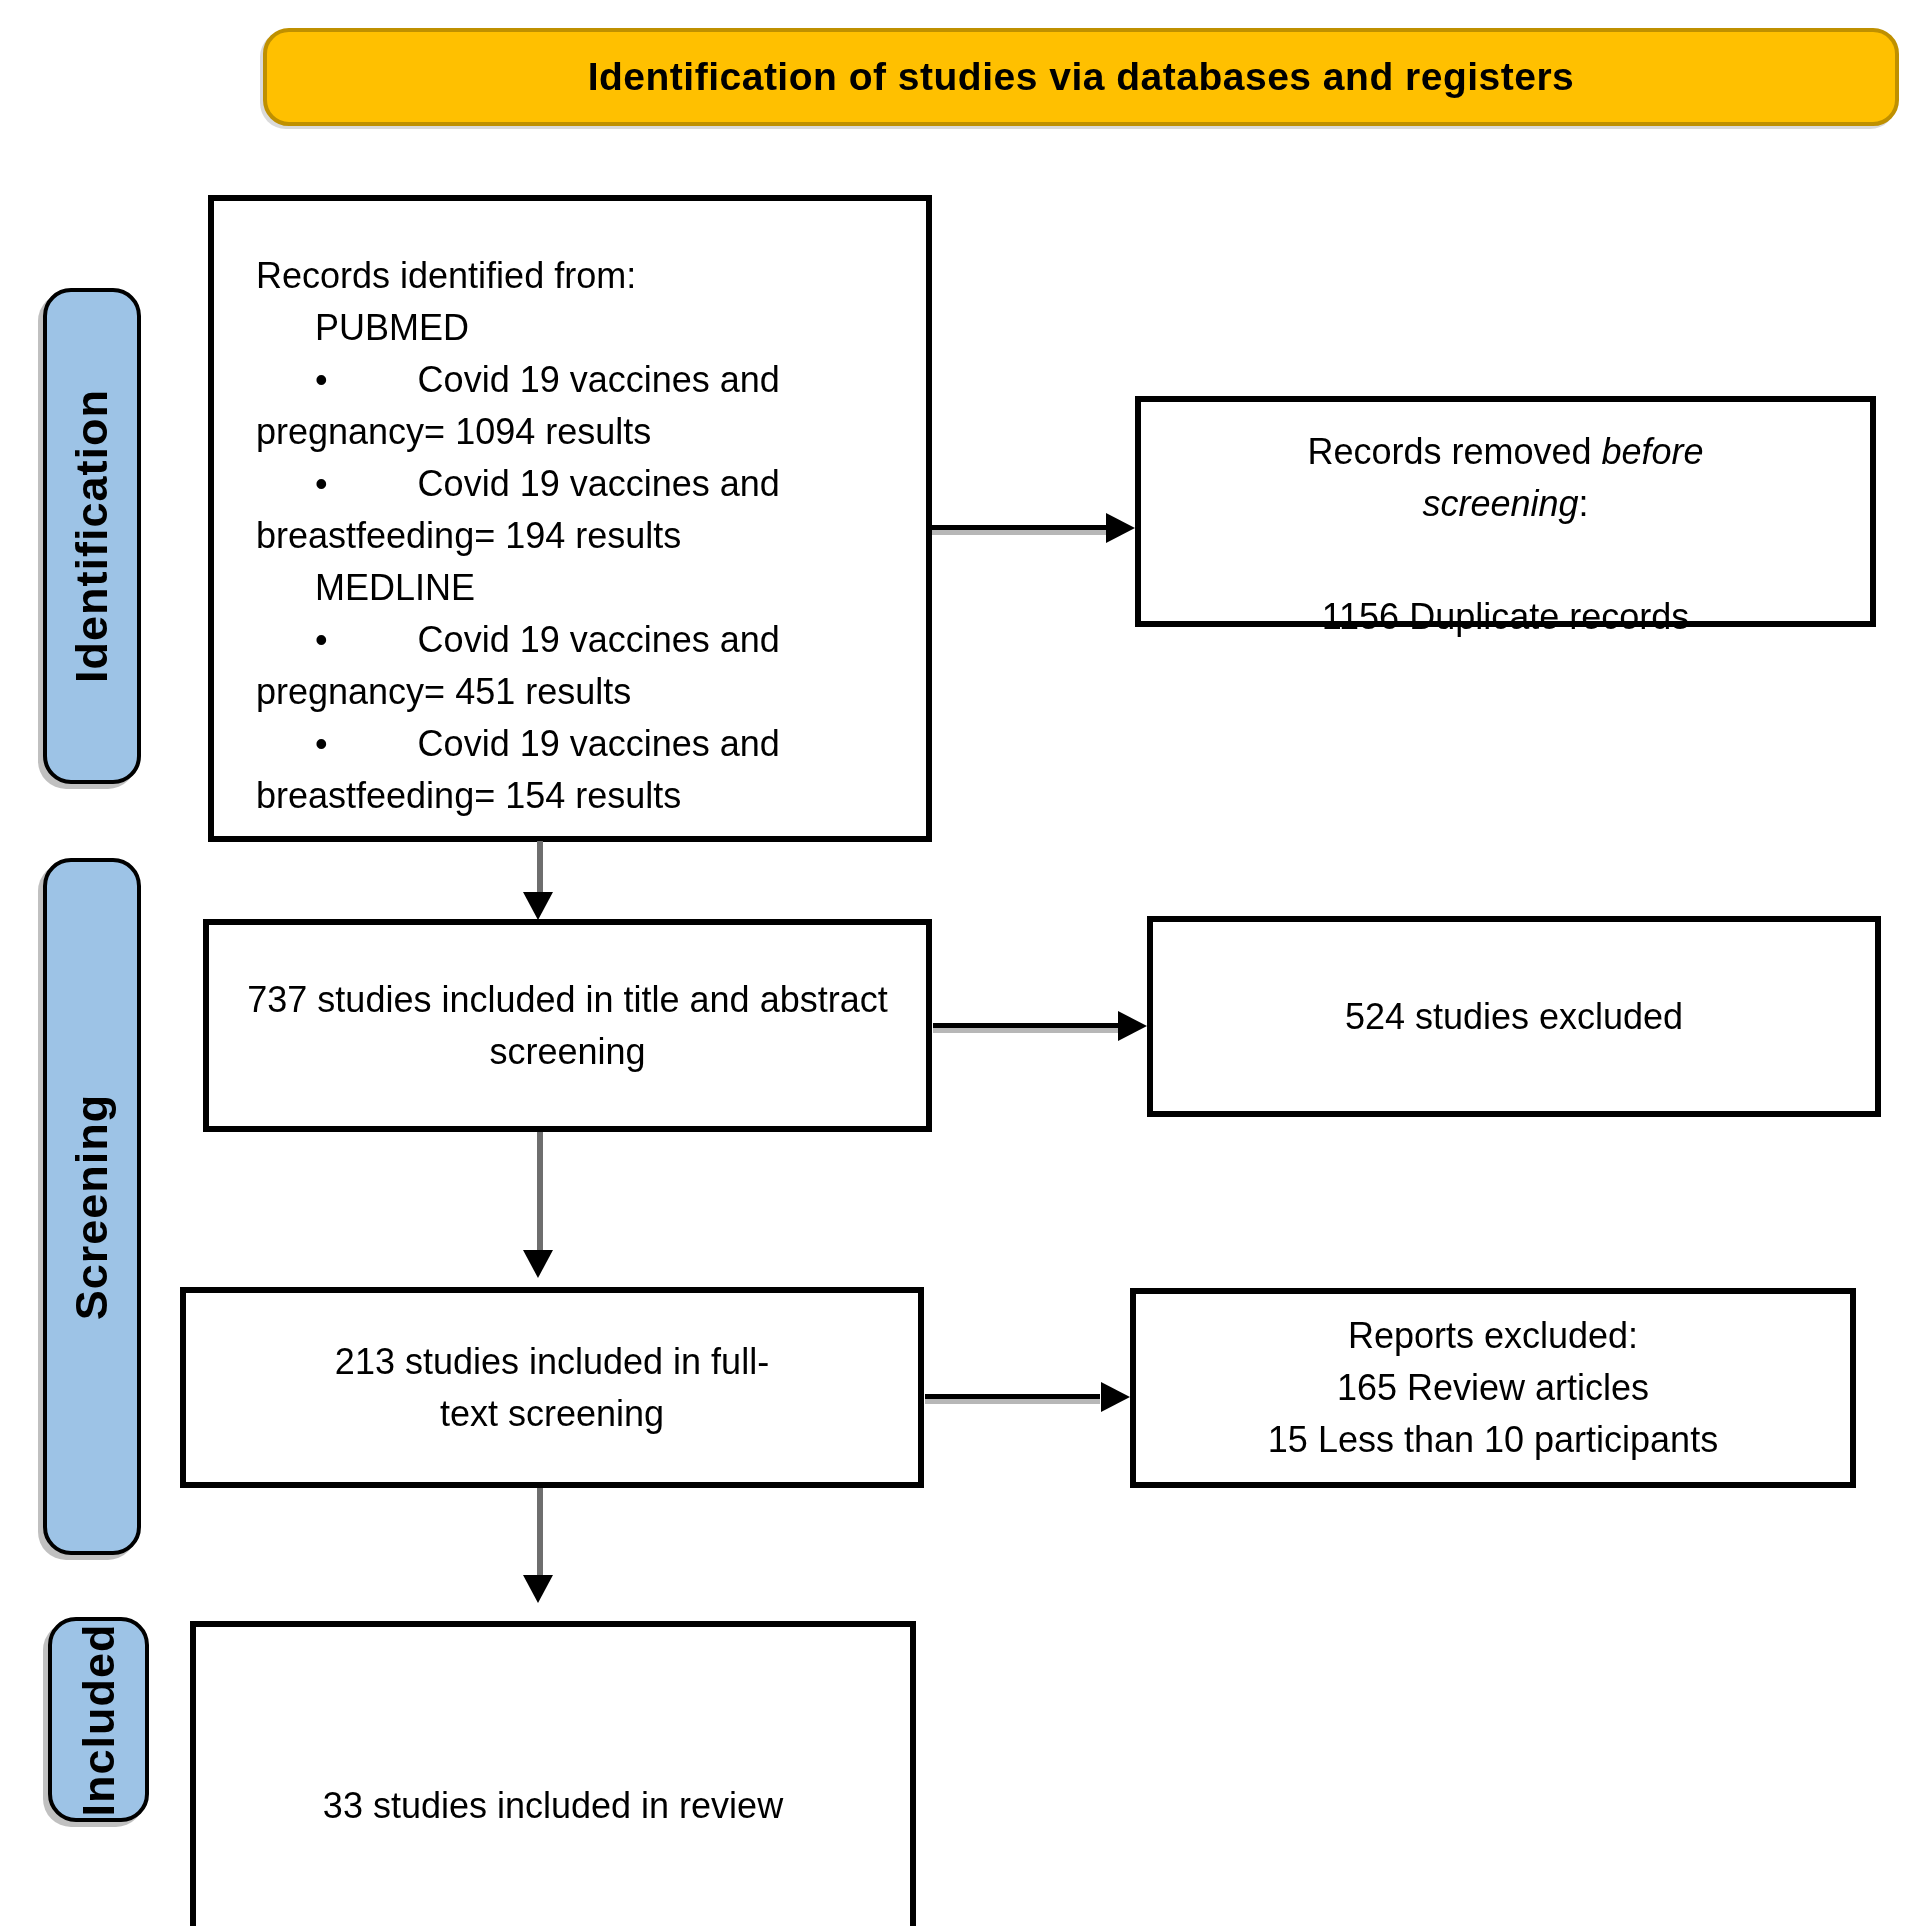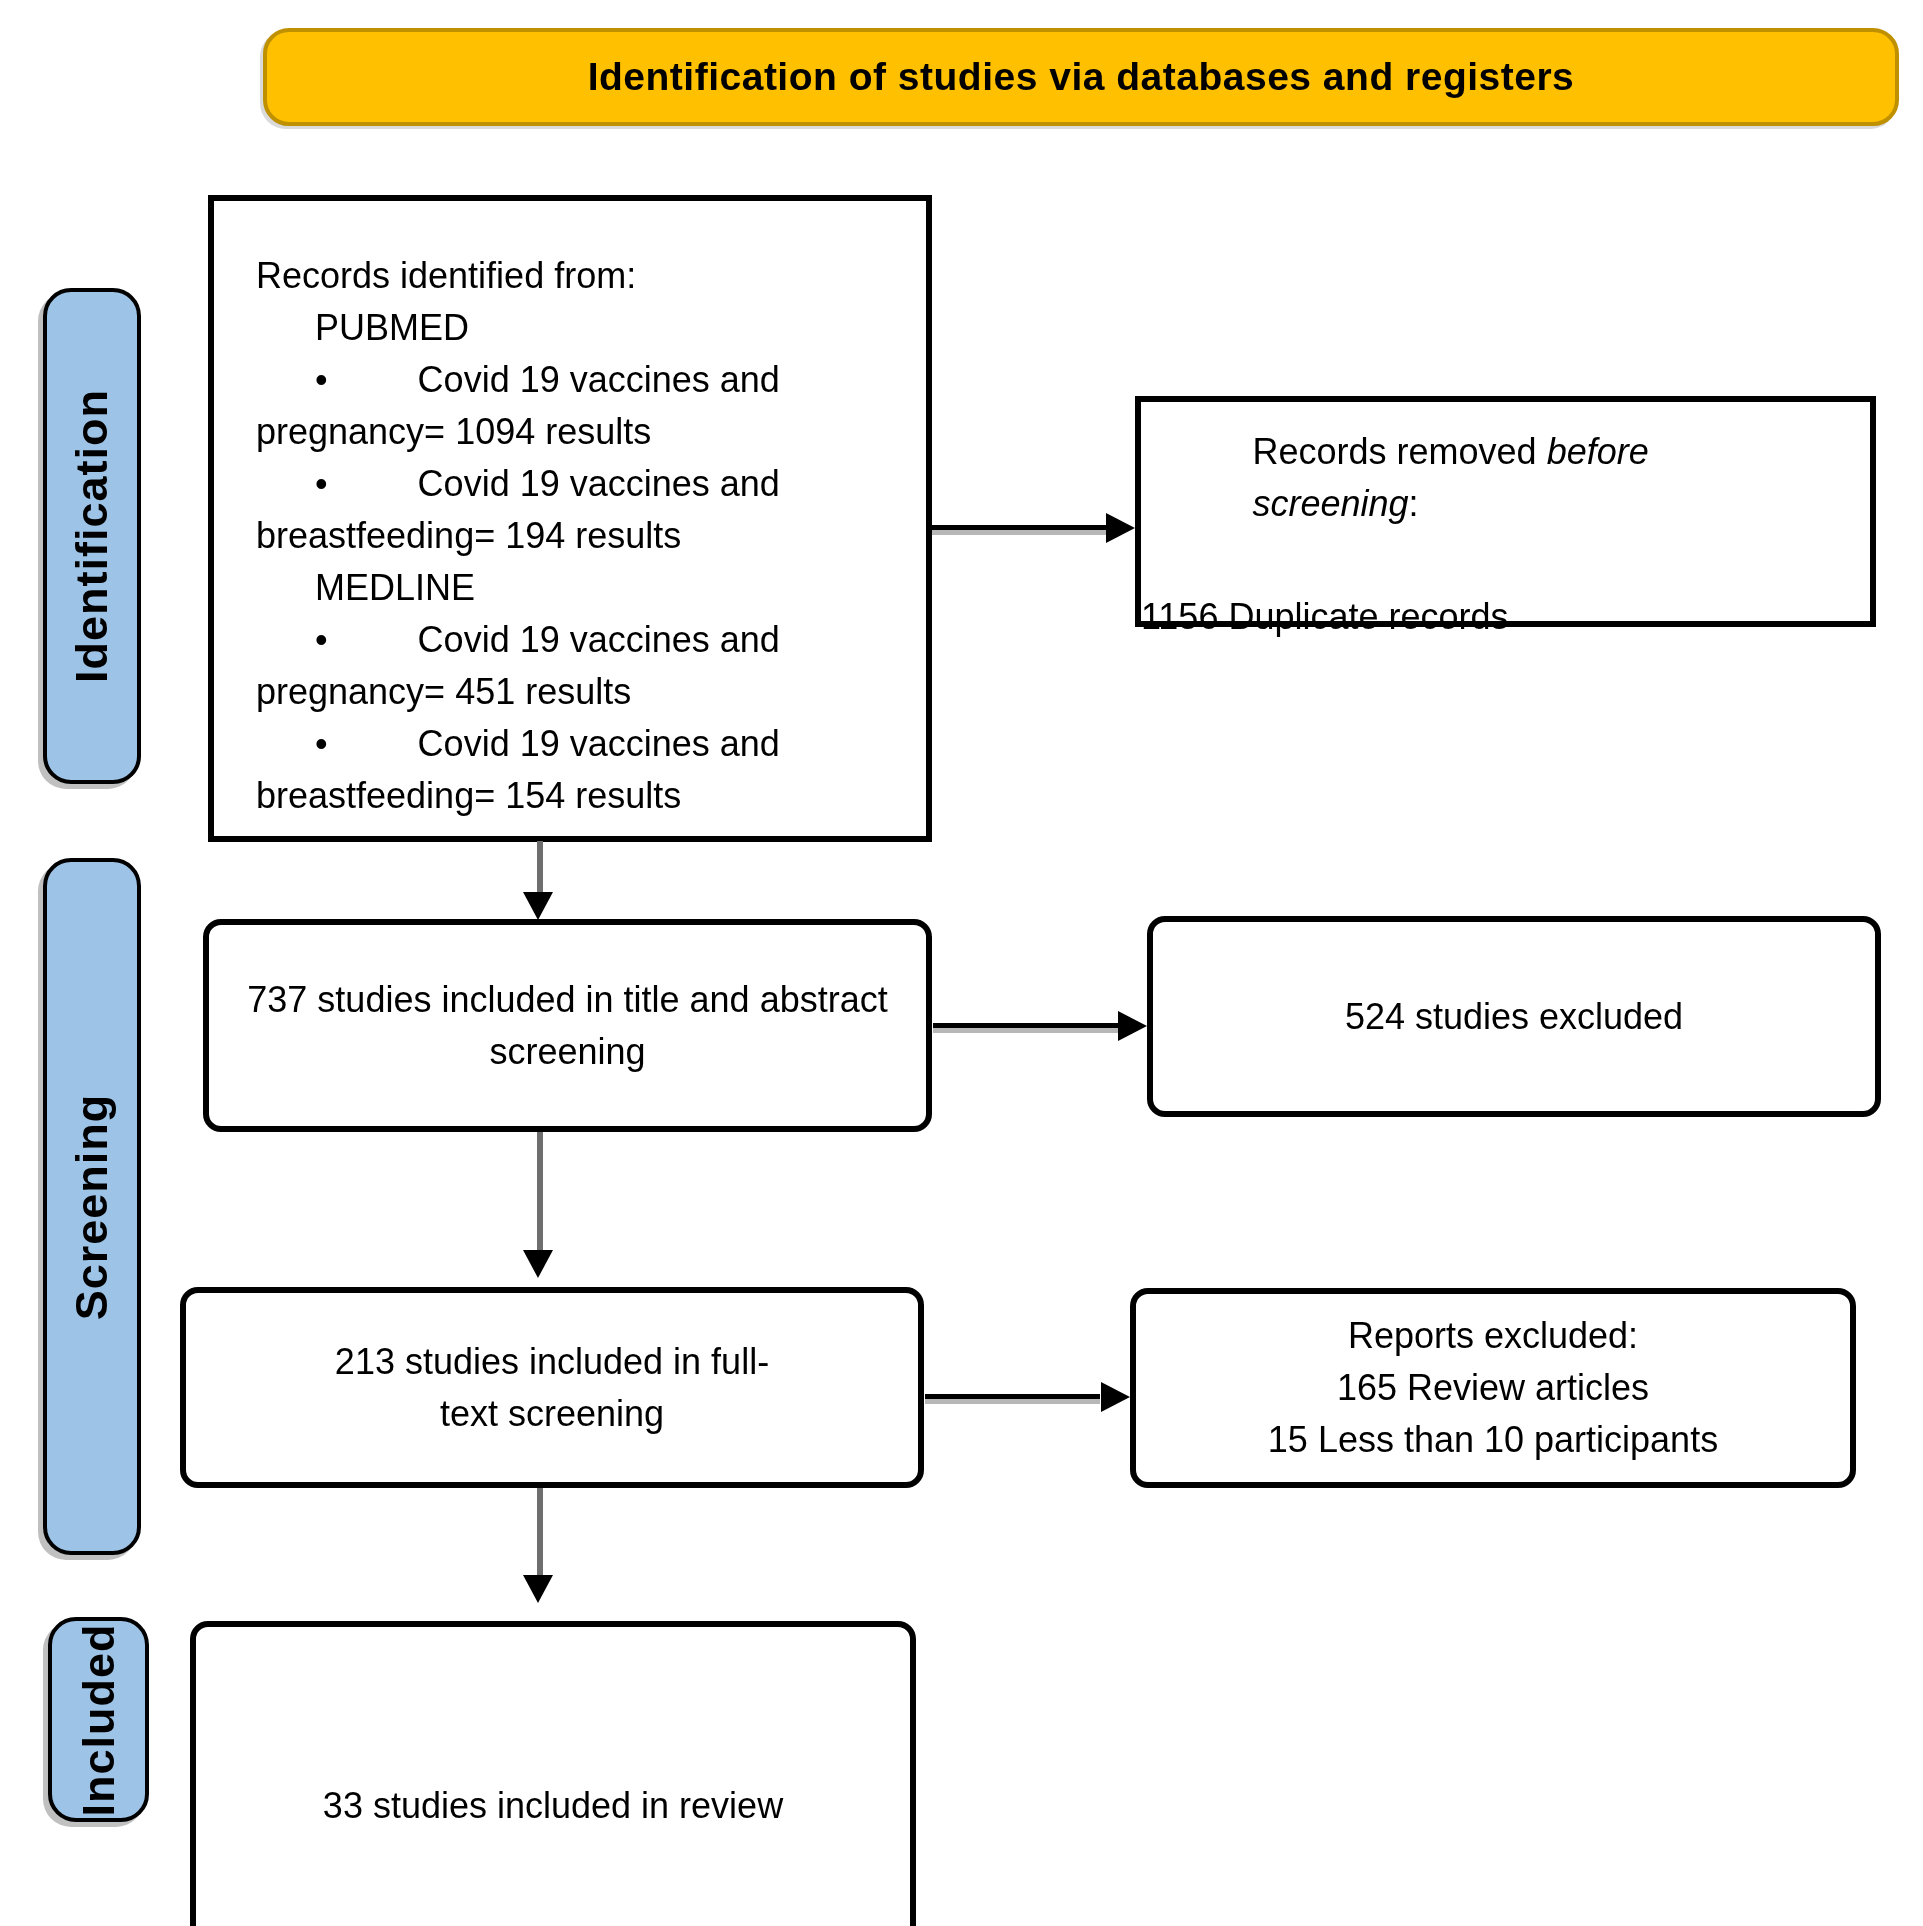--- a/index.html
+++ b/index.html
@@ -20,26 +20,26 @@
         box-shadow:-5px 5px 0 rgba(140,140,140,.55);}
   .rail span{transform:rotate(-90deg);white-space:nowrap;font-size:45px;font-weight:700;
              letter-spacing:1px;}
   .rail-id{left:43px;top:288px;width:98px;height:496px;}
   .rail-sc{left:43px;top:858px;width:98px;height:697px;}
   .rail-in{left:48px;top:1617px;width:101px;height:205px;}
 
   
   .box{position:absolute;background:#fff;border:6.5px solid #000;box-sizing:border-box;
        font-size:36px;line-height:52px;}
-  .center{display:flex;align-items:center;justify-content:center;text-align:center;border-radius:18px;}
+  .center{display:flex;align-items:center;justify-content:center;text-align:center;}
   .b1{left:208px;top:195px;width:724px;height:647px;}
   .b1 .pad{padding:49px 20px 0 42px;}
   .b1 .ln{white-space:pre-wrap;}
   .b1 .ind{padding-left:59px;}
-  .rb1{left:1135px;top:396px;width:741px;height:231px;}
+  .rb1{left:1135px;top:396px;width:741px;height:231px;text-align:center;}
   .rb1 .pad{padding-top:24px;}
   .rb1 .head{max-width:506px;margin:0 auto;white-space:pre-wrap;}
   .rb1 .cnt{margin-top:61px;}
   .b2{left:203px;top:919px;width:729px;height:213px;}
   .b2 .w{max-width:641px;}
   .rb2{left:1147px;top:916px;width:734px;height:201px;}
   .b3{left:180px;top:1287px;width:744px;height:201px;}
   .b3 .w{max-width:441px;}
   .rb3{left:1130px;top:1288px;width:726px;height:200px;flex-direction:column;}
   .b4{left:190px;top:1621px;width:726px;height:369px;}

